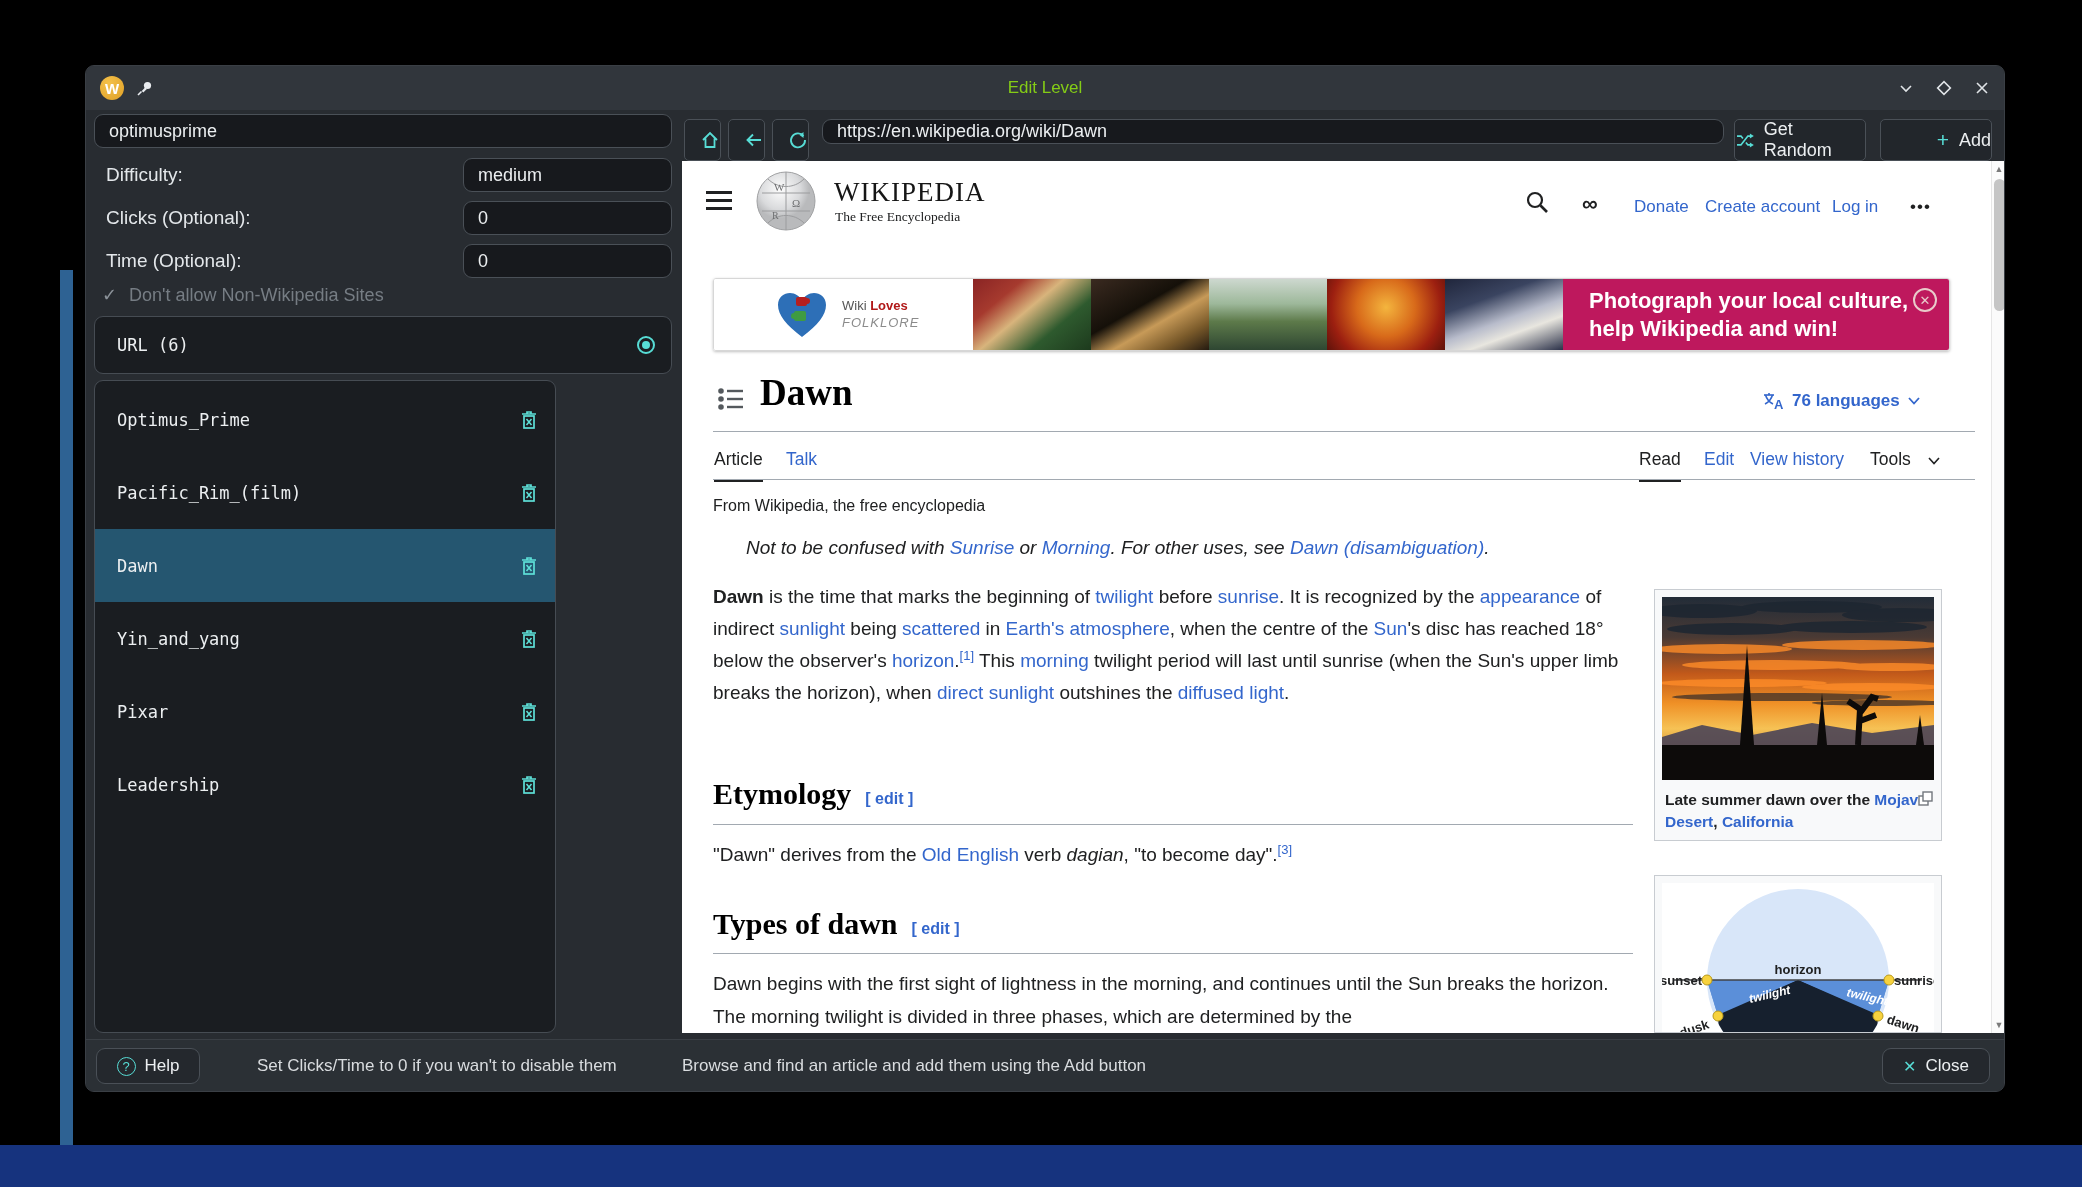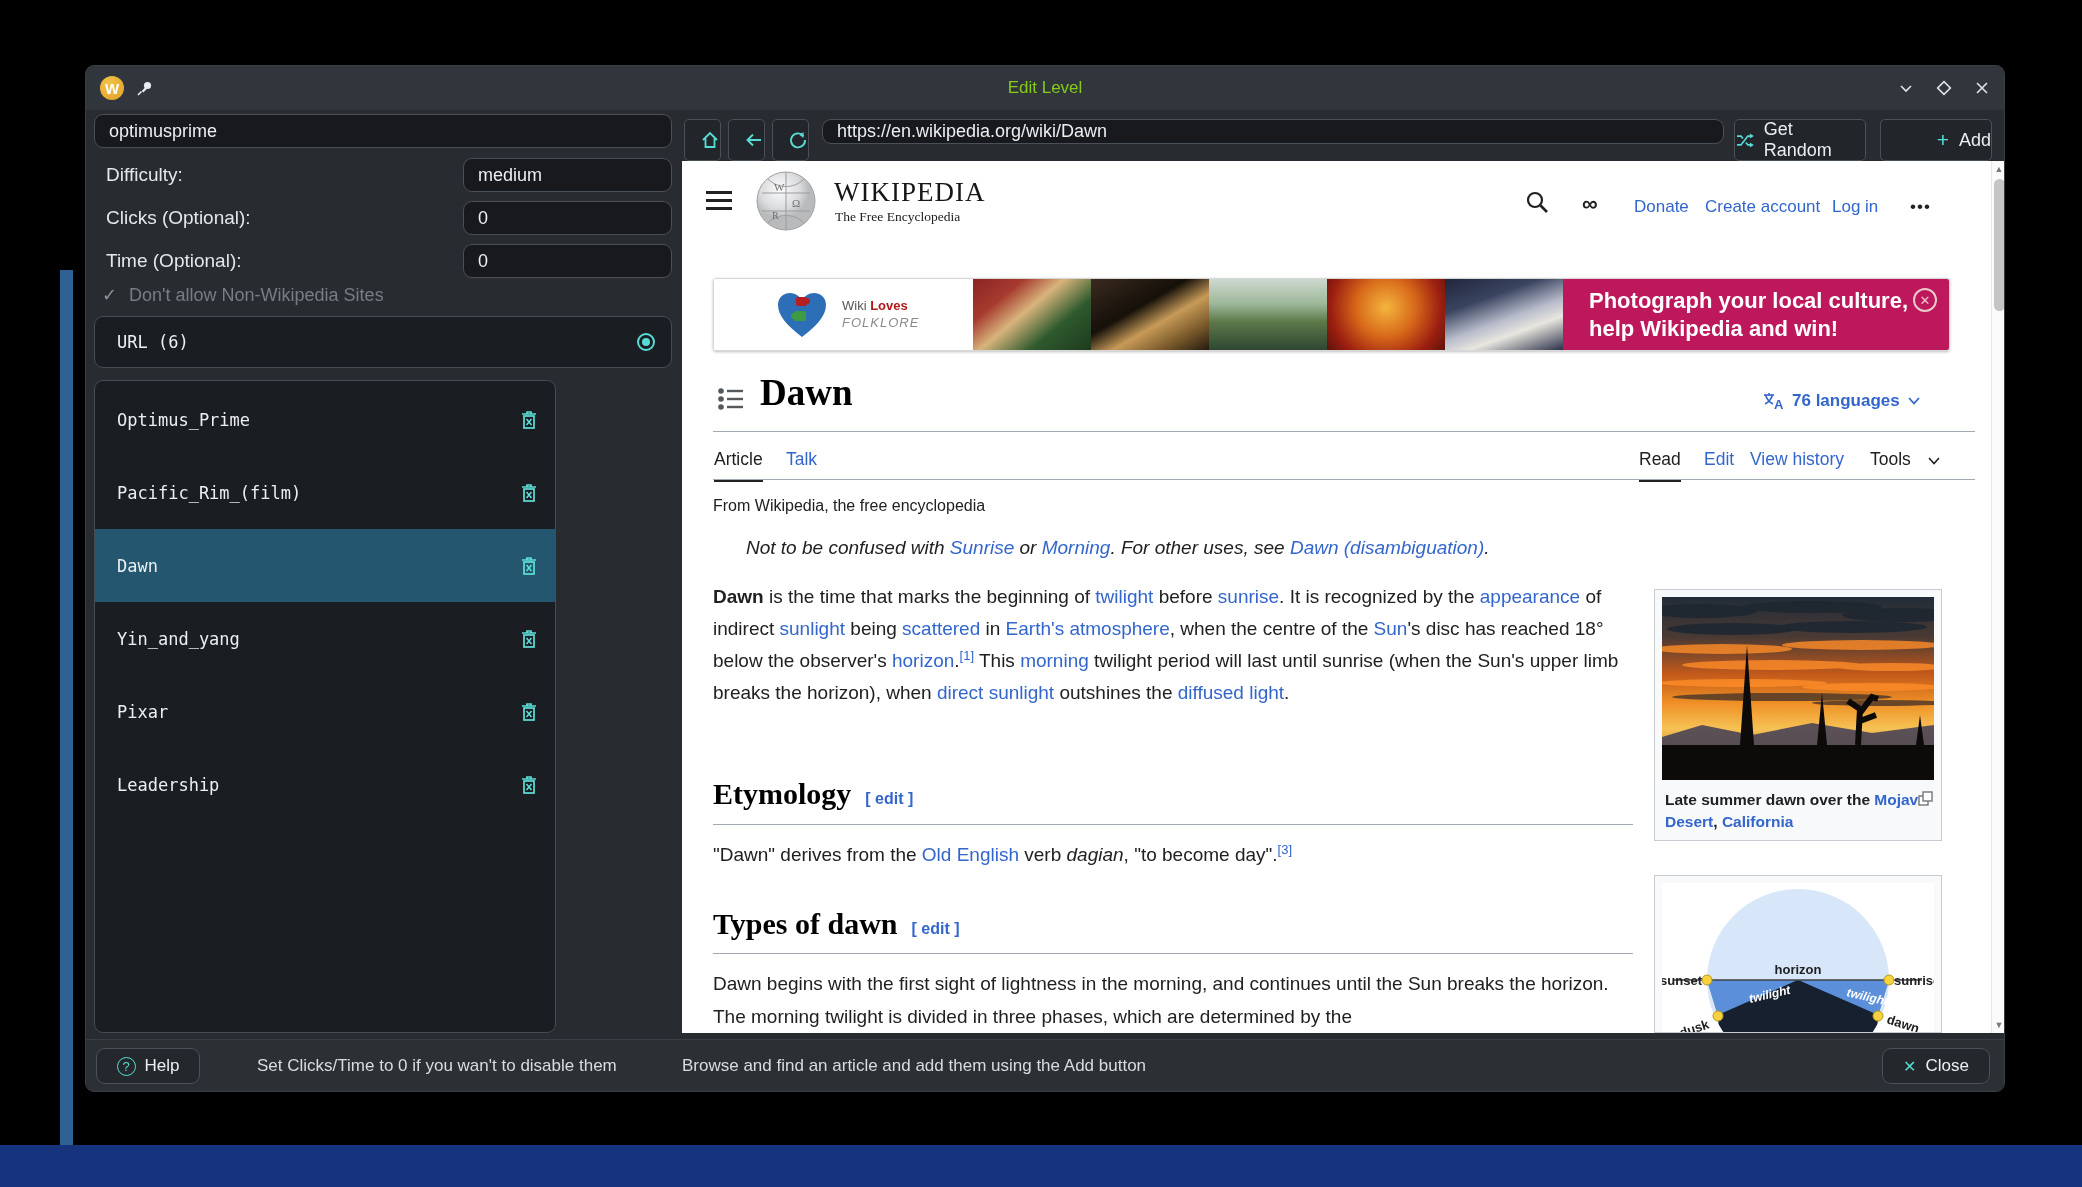--- a/index.html
+++ b/index.html
@@ -28,21 +28,21 @@
               font-size:18px; padding:0 14px; outline:none; }
   .lbl { color:#e3e7ea; font-size:19px; }
 
   
   .name-input { position:absolute; left:8px; top:48px; width:578px; height:34px; }
   .frow-label { position:absolute; left:20px; }
   .frow-input { position:absolute; left:377px; width:209px; height:34px; }
   .check-row { position:absolute; left:16px; top:218px; display:flex; align-items:center; gap:12px;
                color:#767d84; font-size:18px; }
   .check-glyph { color:#8b9299; font-size:18px; }
-  .url-header { position:absolute; left:8px; top:250px; width:578px; height:52px;
+  .url-header { position:absolute; left:8px; top:250px; width:578px; height:58px;
                 display:flex; align-items:center; padding:0 16px 0 22px; }
   .mono { font-family:"DejaVu Sans Mono", monospace; }
   .url-header .txt { color:#eceff1; font-size:17px; }
   .radio-ic { margin-left:auto; width:18px; height:18px; border:2px solid #57dcd5; border-radius:50%;
               display:flex; align-items:center; justify-content:center; }
   .radio-ic i { width:8px; height:8px; background:#57dcd5; border-radius:50%; }
   .url-list { position:absolute; left:8px; top:314px; width:462px; height:653px; padding-top:2px; overflow:hidden; }
   .url-row { height:73px; display:flex; align-items:center; padding:0 16px 0 22px; color:#eceff1; font-size:17px; }
   .url-row.sel { background:#255670; }
   .trash { margin-left:auto; }

